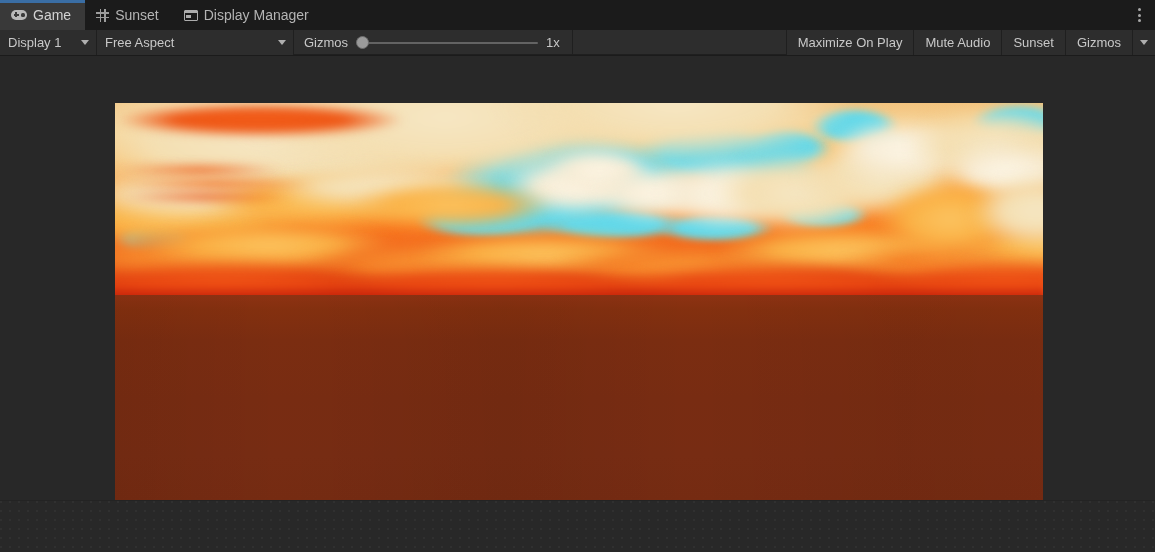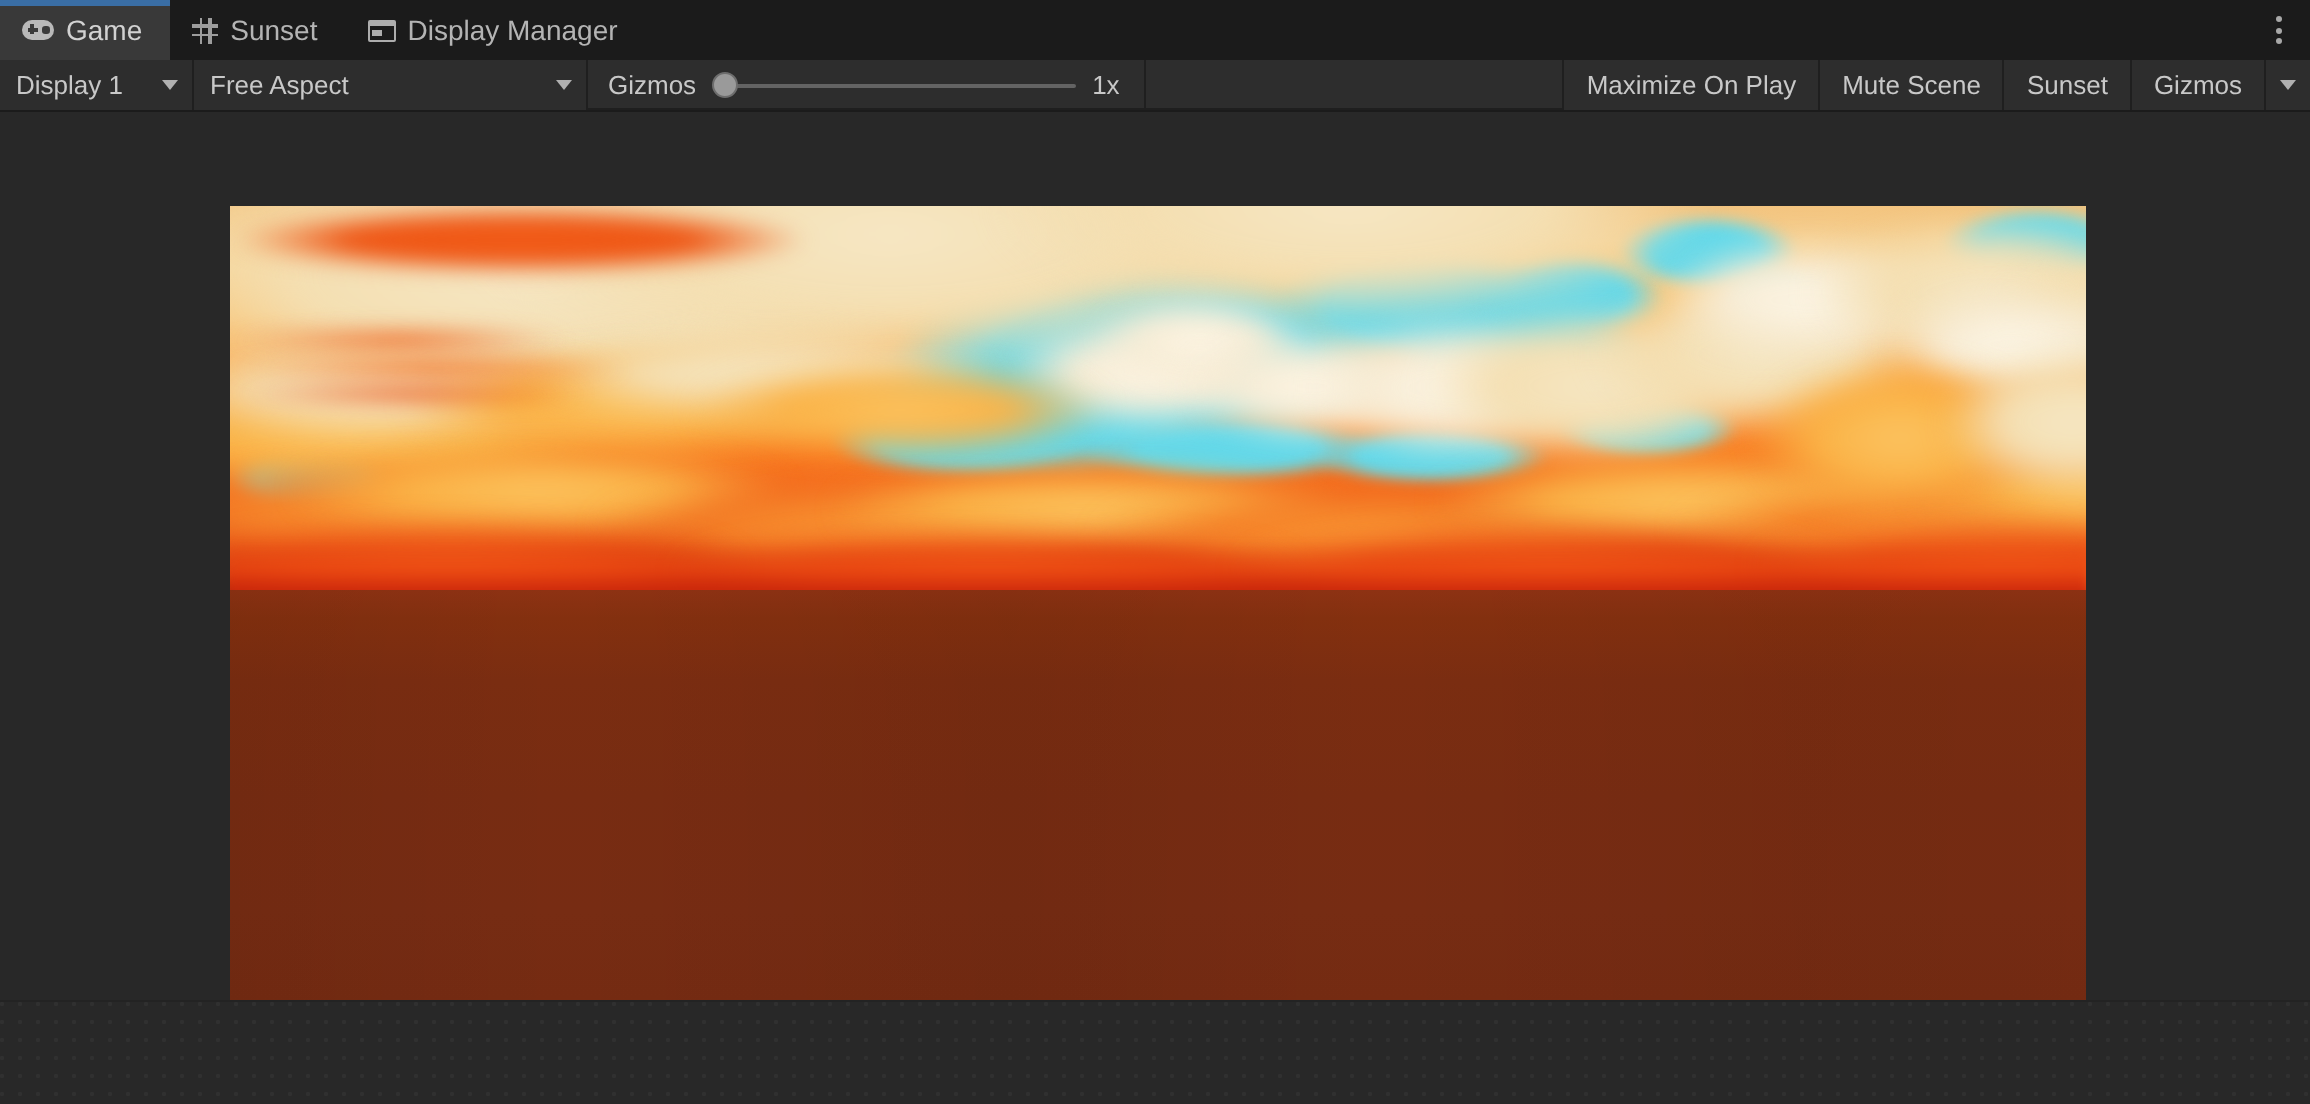--- a/index.html
+++ b/index.html
@@ -342,21 +342,21 @@
 
     <div class="tb-sep"></div>
 
     <div class="tb-button">
       <span>Maximize On Play</span>
     </div>
 
     <div class="tb-sep"></div>
 
     <div class="tb-button">
-      <span>Mute Scene</span>
+      <span>Mute Audio</span>
     </div>
 
     <div class="tb-sep"></div>
 
     <div class="tb-button">
       <span>Sunset</span>
     </div>
 
     <div class="tb-sep"></div>
 

